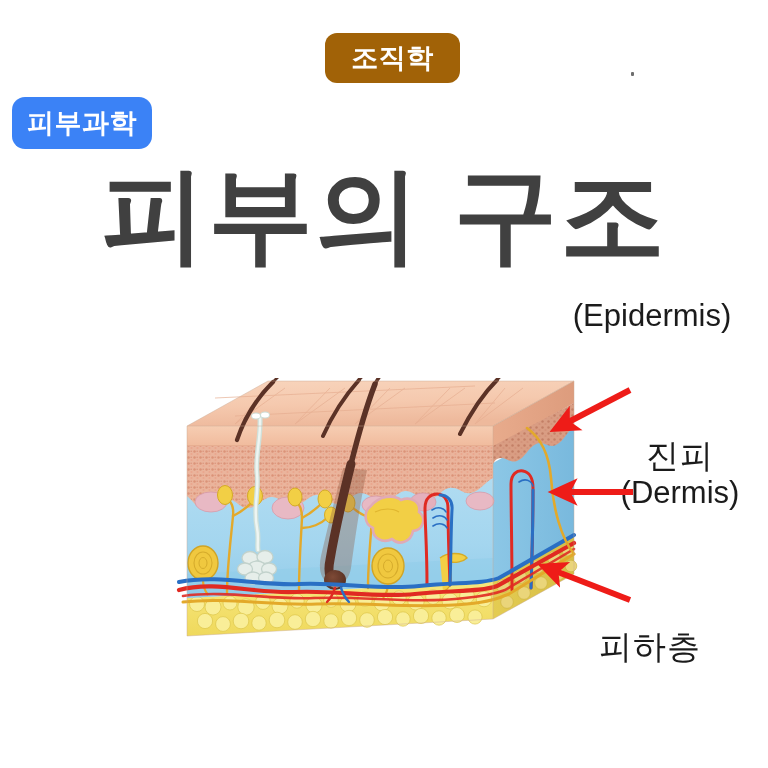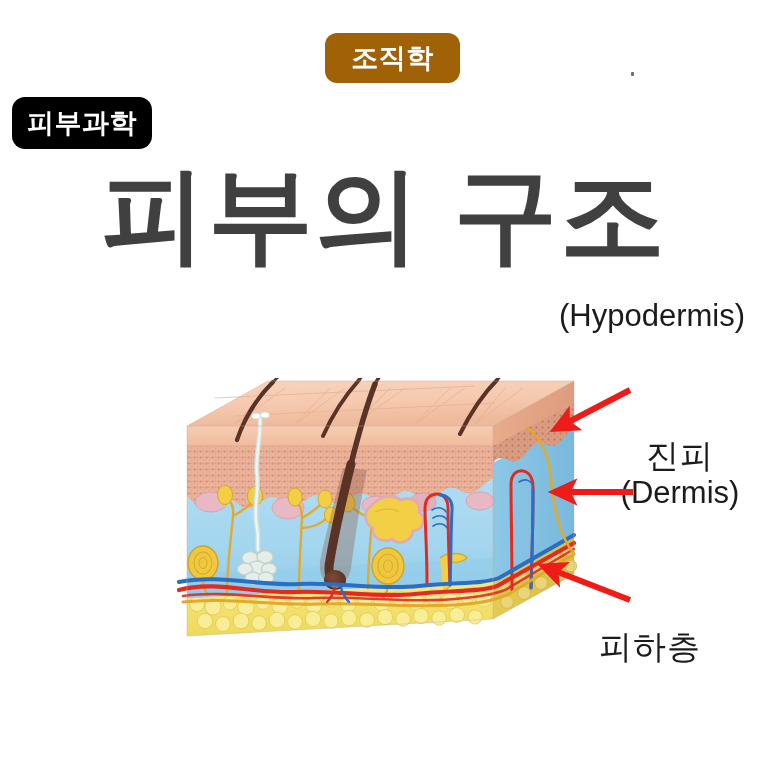--- a/index.html
+++ b/index.html
@@ -35,21 +35,21 @@
     background: #a16207;
     border-radius: 12px;
     font-size: 27px;
     margin-top: 16px;
   }
   #badge-dermatology {
     left: 12px;
     top: 97px;
     width: 140px;
     height: 52px;
-    background: #000000;
+    background: #3b82f6;
     border-radius: 13px;
     font-size: 27px;
   }
 
   
   #page-title {
     position: absolute;
     left: 0;
     top: 160px;
     width: 768px;
@@ -409,21 +409,21 @@
 
   <g fill="none" stroke="#c9a892" stroke-width="0.8" opacity="0.55">
     <path d="M12,48 L93,3 L399,3 L318,48 Z"></path>
     <path d="M12,48 L12,258 L318,241 L318,48"></path>
     <path d="M318,48 L399,3 L399,196 L318,241"></path>
   </g>
 </svg>
 </div>
 
 <div class="layer-label" id="label-epidermis">
-  <span class="en">(Hypodermis)</span>
+  <span class="en">(Epidermis)</span>
 </div>
 
 <div class="layer-label" id="label-dermis">
   <span class="ko">진피</span>
   <span class="en">(Dermis)</span>
 </div>
 
 <div class="layer-label" id="label-hypodermis">
   <span class="ko">피하층</span>
 </div>

